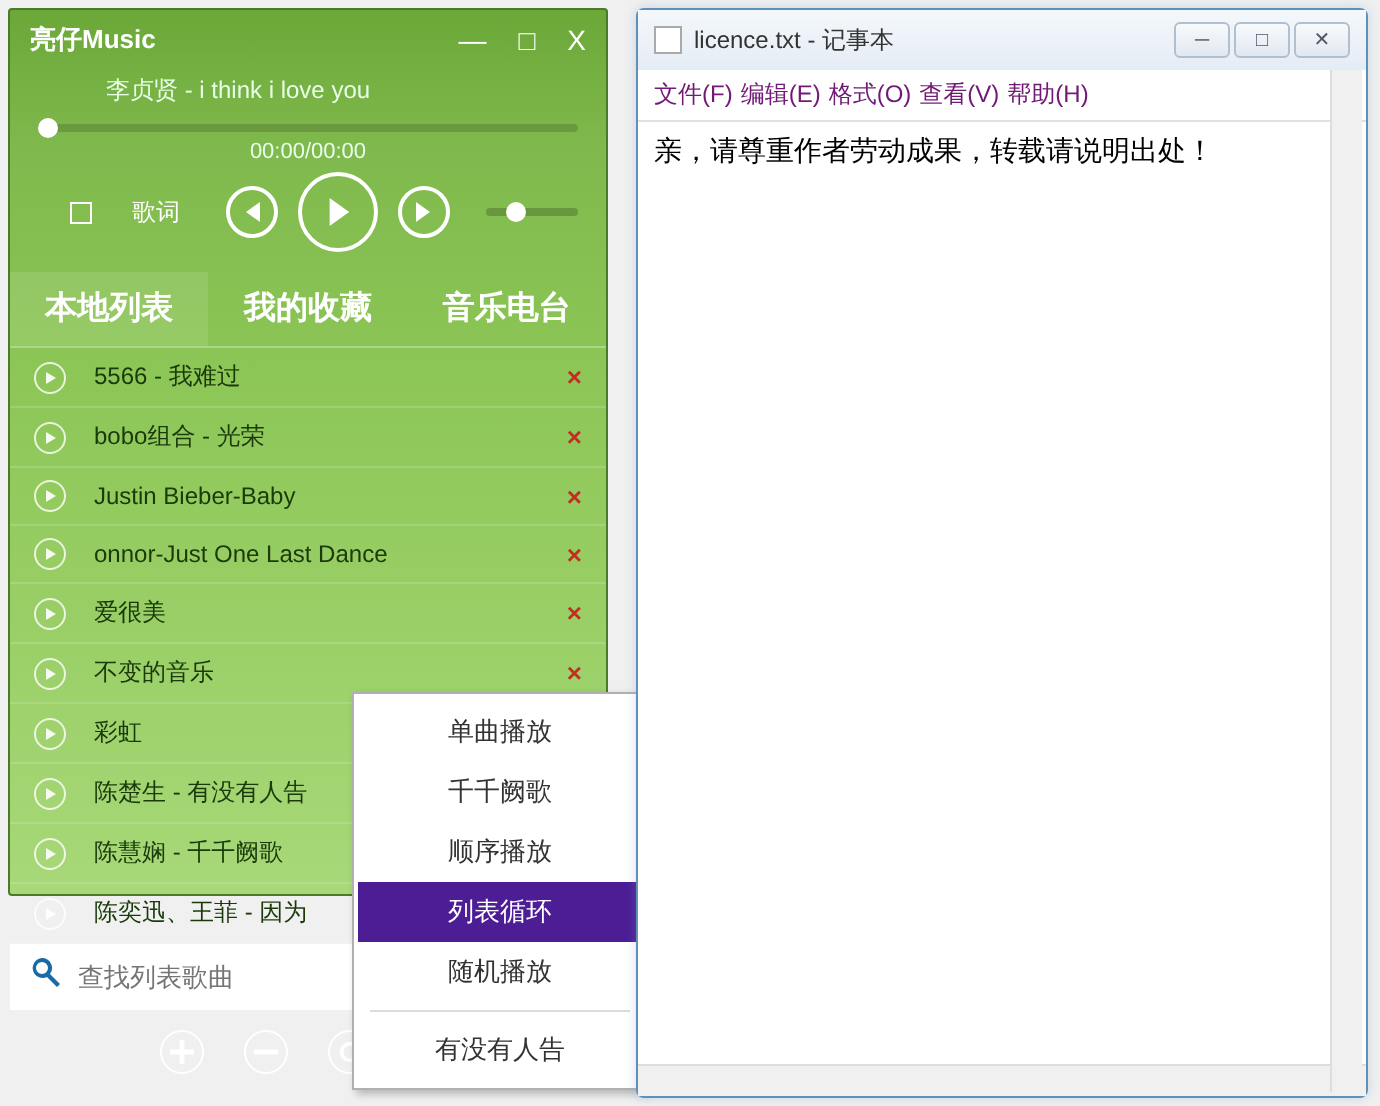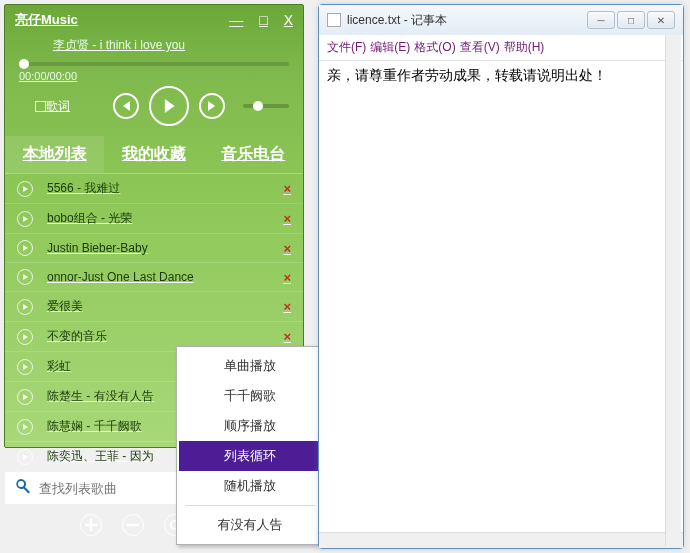--- a/index.html
+++ b/index.html
@@ -1,32 +1,32 @@
 <!DOCTYPE html>
 <html><head>
 <meta charset="utf-8">
 <style>
 * { margin: 0; padding: 0; box-sizing: border-box; font-family: "SimSun", "宋体", sans-serif; }
 body { width: 690px; height: 553px; background: #f0f0f0; position: relative; overflow: hidden; }
 
 
-.player { position: absolute; left: 4px; top: 4px; width: 300px; height: 444px; background: linear-gradient(180deg, #6ba838 0%, #7fb84c 15%, #8cc656 40%, #a8d878 100%); border: 1px solid #4a7a2a; border-radius: 2px; color: #fff; text-decoration: underline; }
+.player { position: absolute; left: 4px; top: 4px; width: 300px; height: 444px; background: linear-gradient(180deg, #6ba838 0%, #7fb84c 15%, #8cc656 40%, #a8d878 100%); border: 1px solid #4a7a2a; border-radius: 2px; color: #fff; }
 .titlebar { display: flex; align-items: center; justify-content: space-between; padding: 6px 10px 4px; font-size: 13px; }
 .titlebar-title { font-weight: bold; }
 .winbtns { display: flex; gap: 16px; font-size: 14px; }
 .winbtns span { cursor: pointer; }
 
 .nowplaying { padding: 4px 14px 2px; font-size: 12px; color: #e8ffe8; margin-left: 34px; }
 .progress { margin: 6px 14px 2px; position: relative; }
 .progress-track { height: 4px; background: rgba(0,0,0,0.15); border-radius: 2px; }
 .progress-thumb { position: absolute; left: 0; top: -3px; width: 10px; height: 10px; background: #fff; border-radius: 50%; }
-.timelabel { text-align: left; font-size: 11px; color: #e8ffe8; padding: 2px 14px 0; }
+.timelabel { text-align: center; font-size: 11px; color: #e8ffe8; padding: 2px 14px 0; }
 
 .controls-row { display: flex; align-items: center; padding: 4px 14px 10px; gap: 12px; }
-.lyrics-toggle { font-size: 12px; display: flex; align-items: center; gap: 0; padding-left: 16px; }
+.lyrics-toggle { font-size: 12px; display: flex; align-items: center; gap: 20px; padding-left: 16px; }
 .lyrics-toggle .box { width: 11px; height: 11px; border: 1px solid #fff; display: inline-block; }
 .ctrlbtns { display: flex; align-items: center; gap: 10px; margin-left: auto; }
 .cbtn { width: 26px; height: 26px; border: 2px solid #fff; border-radius: 50%; display: flex; align-items: center; justify-content: center; }
 .cbtn.big { width: 40px; height: 40px; }
 .cbtn svg { fill: #fff; }
 .volume { display: flex; align-items: center; margin-left: 6px; gap: 4px; }
 .vol-track { width: 46px; height: 4px; background: rgba(0,0,0,0.2); border-radius: 2px; position: relative; }
 .vol-thumb { position: absolute; left: 10px; top: -3px; width: 10px; height: 10px; background: #fff; border-radius: 50%; }
 
 .tabs { display: flex; border-bottom: 1px solid rgba(255,255,255,0.3); }

